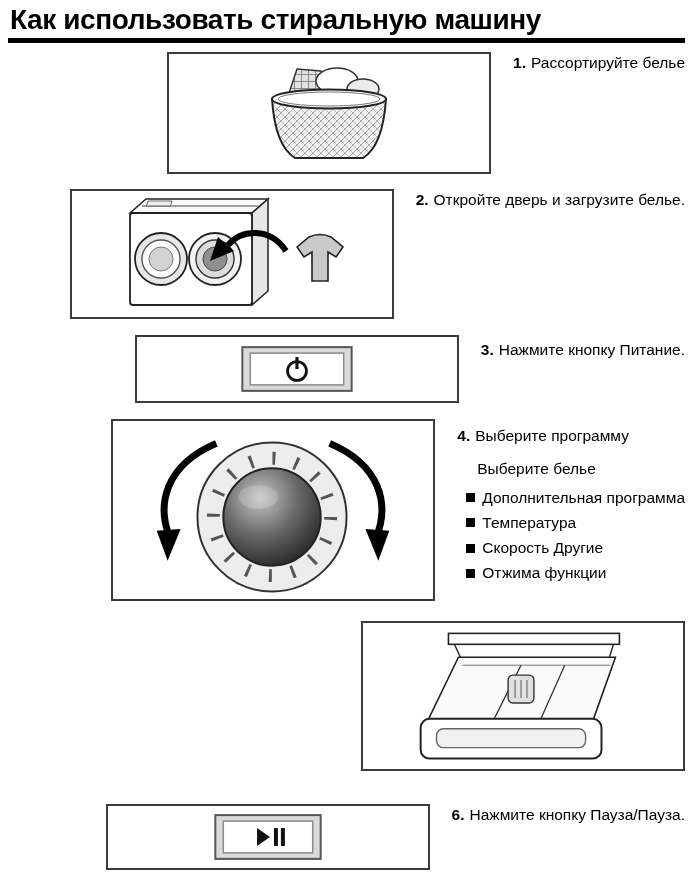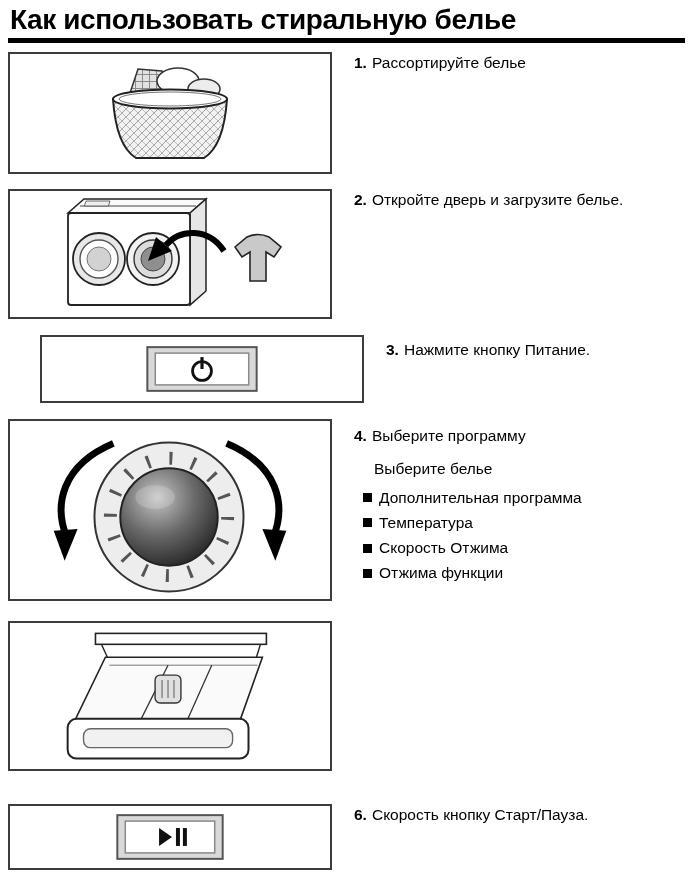--- a/index.html
+++ b/index.html
@@ -13,21 +13,21 @@
 
   h1.title {
     font-size: 28px;
     font-weight: bold;
     margin: 0 0 0 2px;
     letter-spacing: -0.4px;
     line-height: 1.05;
   }
   .title-rule { height: 5px; background: #000; margin: 4px 0 9px 0; }
 
-  .row { display: flex; align-items: flex-start; }
+  .row { display: flex; align-items: flex-start; justify-content: flex-end; }
   .illus-box {
     width: 324px;
     flex-shrink: 0;
     border: 2px solid #3c3c3c;
     background: #fff;
     display: flex;
     align-items: center;
     justify-content: center;
     overflow: hidden;
   }
@@ -53,21 +53,21 @@
   .bullet-line { margin: 0 0 5px 9px; display: flex; align-items: center; white-space: nowrap; }
   .sq { width: 9px; height: 9px; background: #000; margin-right: 7px; flex-shrink: 0; }
 
   svg { display: block; }
 </style>
 </head>
 <body>
 
 <div class="page">
 
-  <h1 class="title">Как использовать стиральную белье</h1>
+  <h1 class="title">Как использовать стиральную машину</h1>
   <div class="title-rule"></div>
 
   <section class="row mb1">
     <div class="illus-box b1">
       <svg width="160" height="112" viewBox="0 0 160 112">
         <defs>
           <pattern id="weave" width="8" height="8" patternUnits="userSpaceOnUse">
             <rect width="8" height="8" fill="#f1f1f1"></rect>
             <path d="M0,8 L8,0" stroke="#999" stroke-width="0.9" fill="none"></path>
             <path d="M0,0 L8,8" stroke="#b5b5b5" stroke-width="0.9" fill="none"></path>
@@ -156,21 +156,21 @@
       <div class="bullet-line">
         <span class="sq"></span>
         <span>Дополнительная программа</span>
       </div>
       <div class="bullet-line">
         <span class="sq"></span>
         <span>Температура</span>
       </div>
       <div class="bullet-line">
         <span class="sq"></span>
-        <span>Скорость Отжима</span>
+        <span>Скорость Другие</span>
       </div>
       <div class="bullet-line">
         <span class="sq"></span>
         <span>Отжима функции</span>
       </div>
     </div>
   </section>
 
   <section class="row mb5">
     <div class="illus-box b5">
@@ -196,17 +196,17 @@
     <div class="illus-box b6">
       <svg width="322" height="62" viewBox="0 0 322 62">
         <rect x="108" y="9" width="106" height="44" fill="#d9d9d9" stroke="#555" stroke-width="2"></rect>
         <rect x="116" y="15" width="90" height="32" fill="#ffffff" stroke="#8a8a8a" stroke-width="1.5"></rect>
         <polygon points="150,22 150,40 163,31" fill="#111"></polygon>
         <rect x="167" y="22" width="4" height="18" fill="#111"></rect>
         <rect x="174" y="22" width="4" height="18" fill="#111"></rect>
       </svg>
     </div>
     <div class="step pt0">
-      <p class="step-line"><span class="num">6.</span><span>Скорость кнопку Старт/Пауза.</span></p>
+      <p class="step-line"><span class="num">6.</span><span>Нажмите кнопку Пауза/Пауза.</span></p>
     </div>
   </section>
 
 </div>
 
 </body></html>

